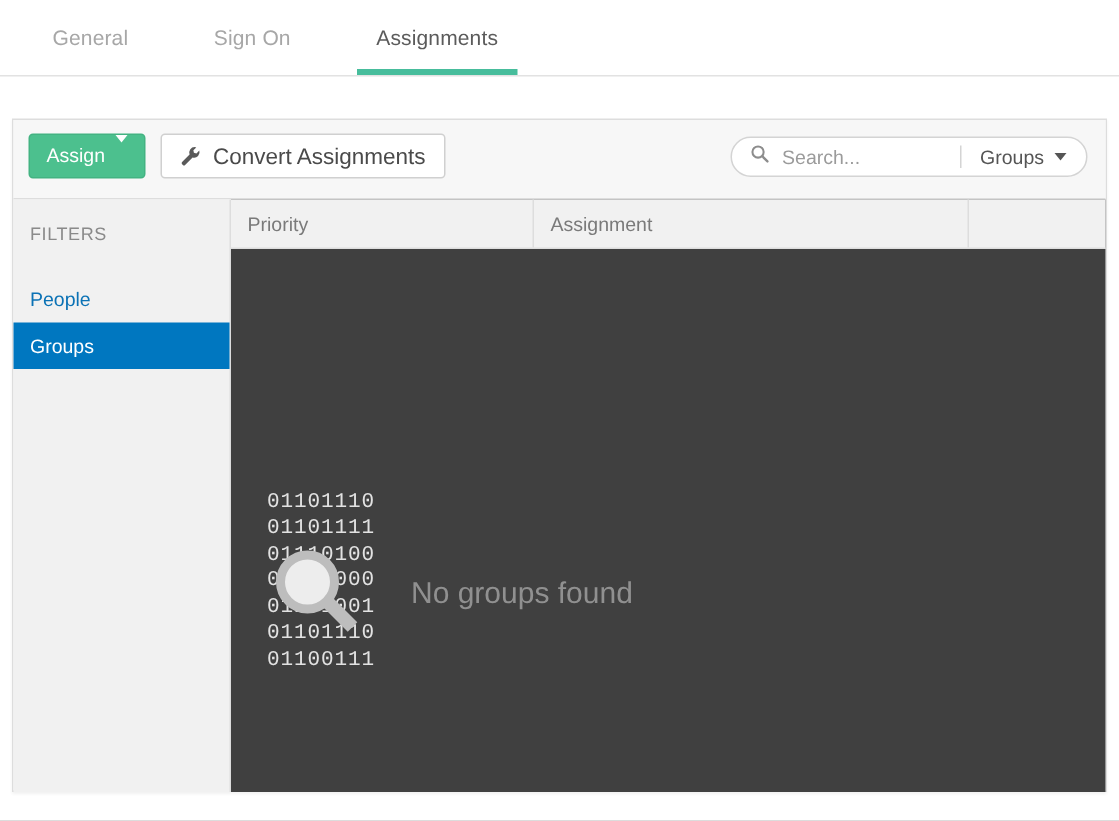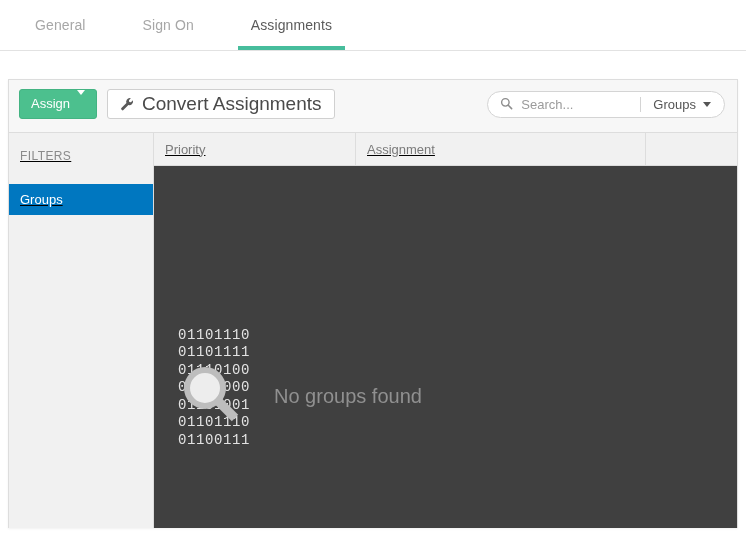--- a/index.html
+++ b/index.html
@@ -115,21 +115,21 @@
   .btn-convert {
     position: absolute;
     left: 98px;
     top: 9px;
     height: 30px;
     padding: 0 12px;
     background: #ffffff;
     border: 1px solid #d0d0d0;
     border-radius: 3px;
     color: #4a4a4a;
-    font-size: 19px;
+    font-size: 15px;
     cursor: pointer;
     box-sizing: border-box;
     display: flex;
     align-items: center;
     gap: 8px;
     white-space: nowrap;
   }
   .wrench-icon svg { display: block; }
 
   .searchwrap {
@@ -173,21 +173,20 @@
     color: #555555;
     cursor: pointer;
     white-space: nowrap;
   }
 
   
   .body {
     position: relative;
     height: 395px;
     display: flex;
-    text-decoration: underline;
   }
   .sidebar {
     width: 145px;
     background: #f1f1f1;
     border-right: 1px solid #dddddd;
     box-sizing: border-box;
     flex: none;
     padding-top: 16px;
   }
   .filters-title {
@@ -325,20 +324,23 @@
           <span>Groups</span>
           <span class="caret-down"></span>
         </div>
       </div>
     </div>
 
     <div class="body">
 
       <div class="sidebar">
         <div class="filters-title">FILTERS</div>
+        <div class="filter-item">
+          <span>People</span>
+        </div>
         <div class="filter-item selected">
           <span>Groups</span>
         </div>
       </div>
 
       <div class="tablewrap">
         <div class="thead">
           <div class="th col-priority">Priority</div>
           <div class="th col-assignment">Assignment</div>
           <div class="th col-actions"></div>

